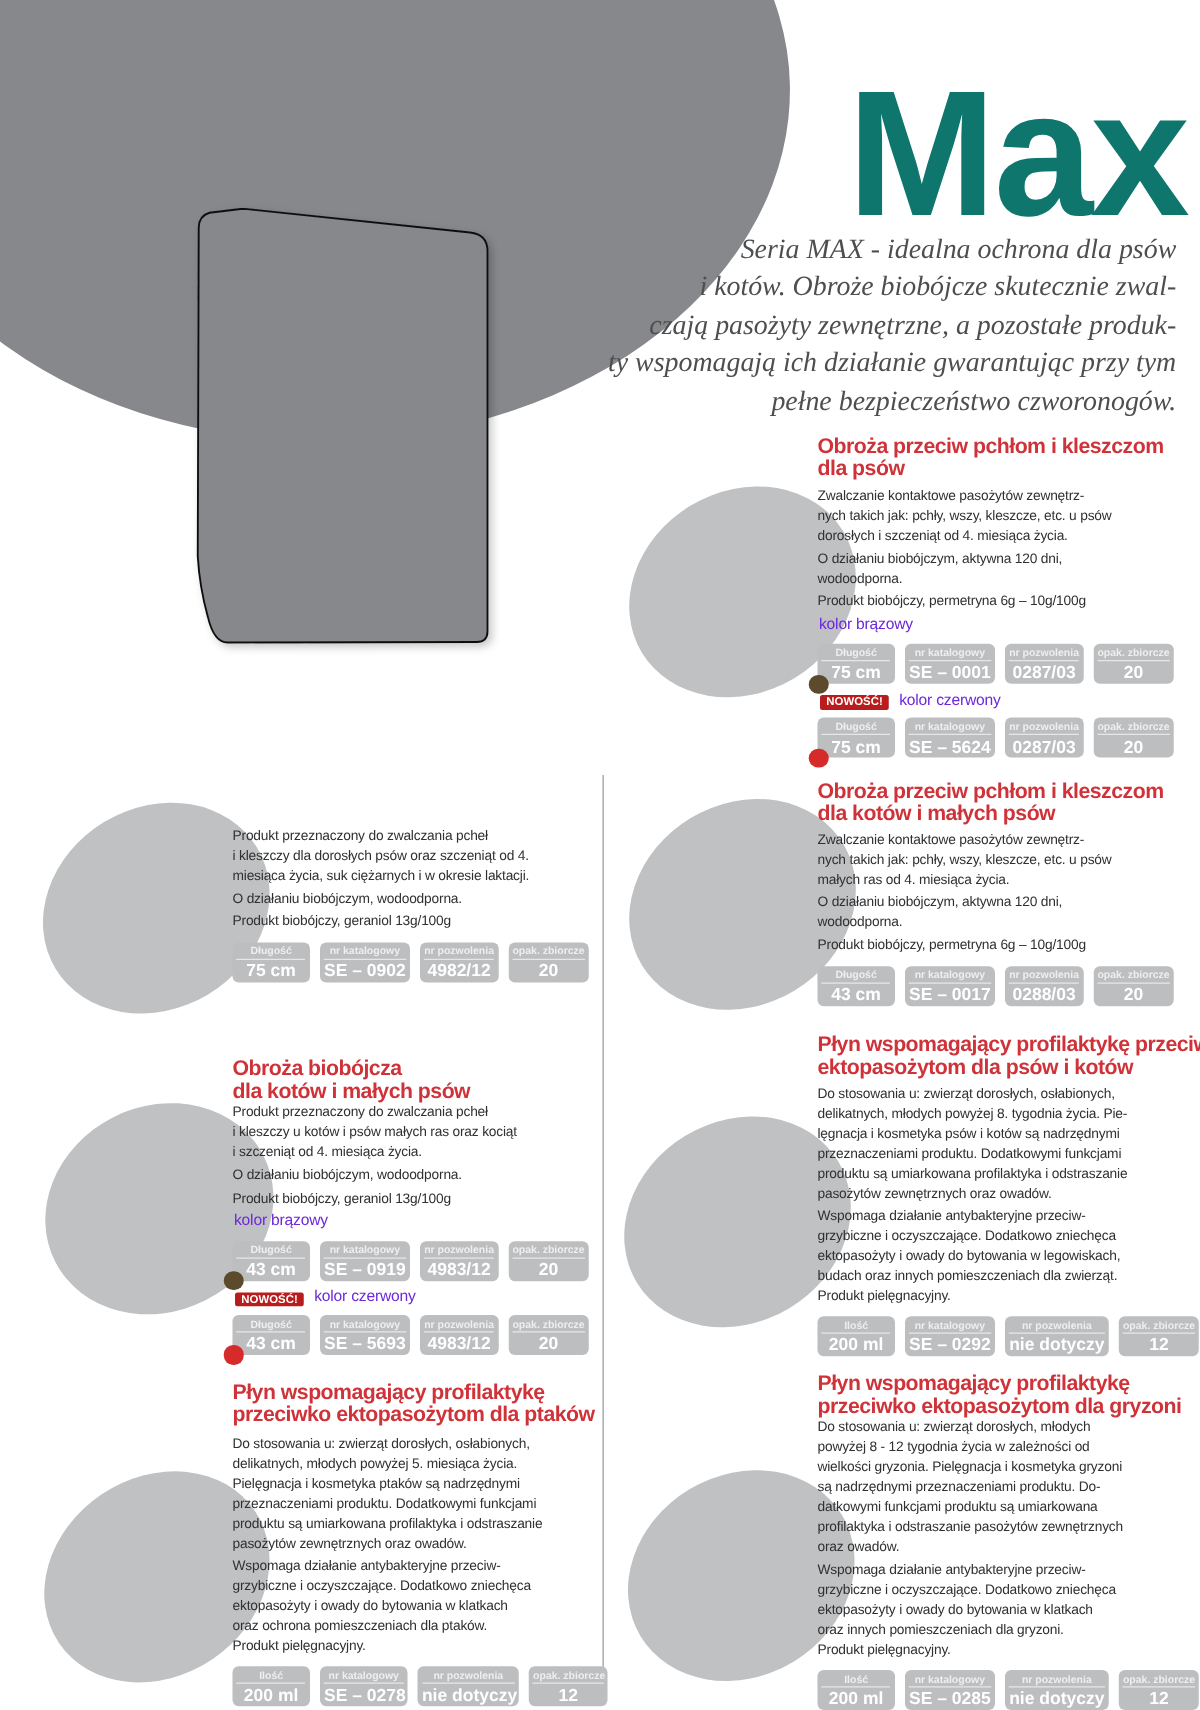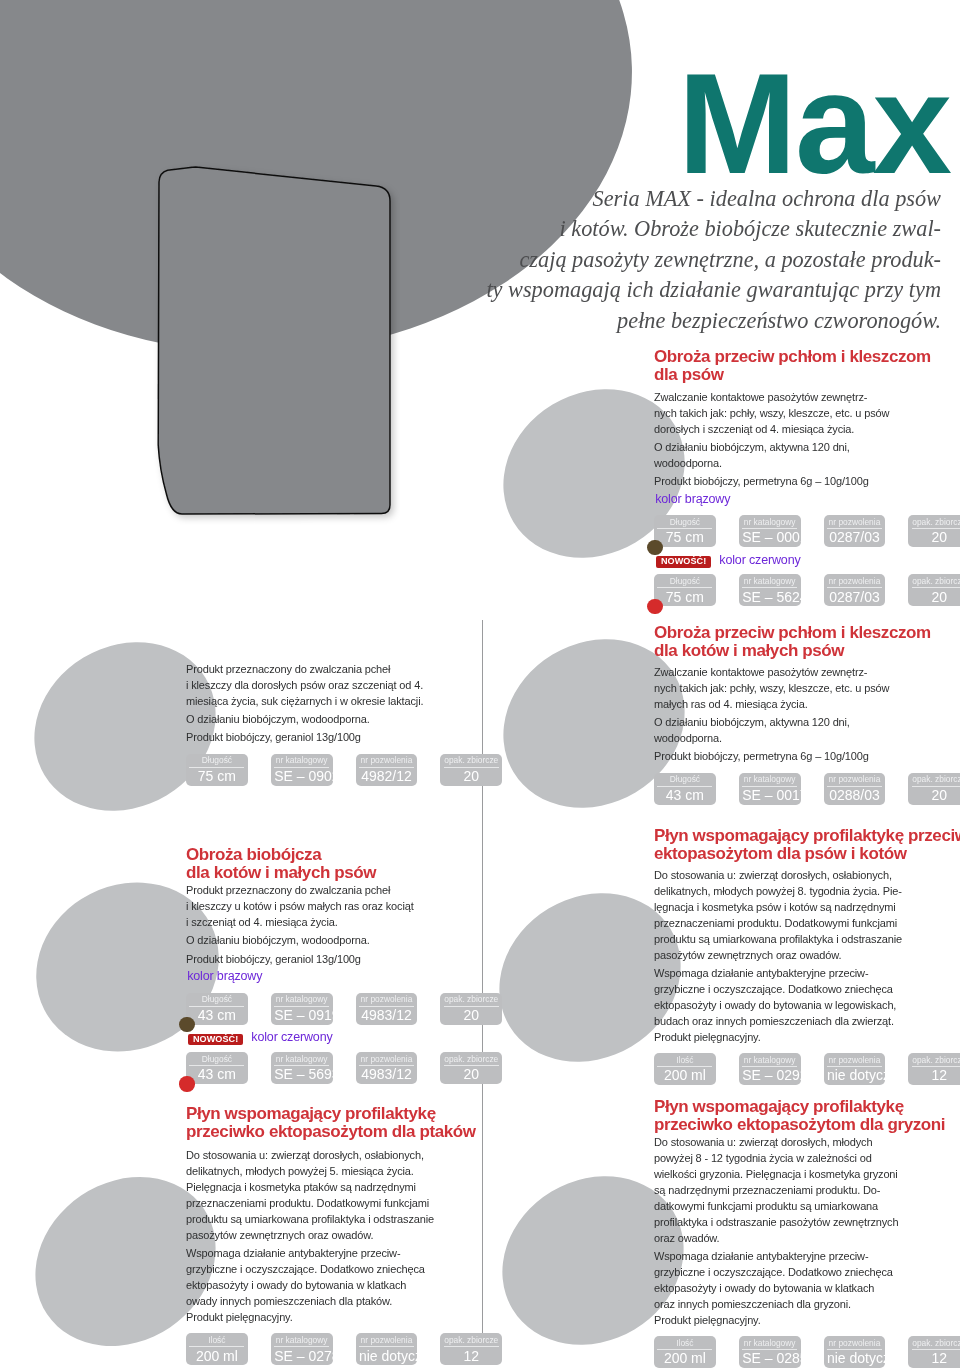--- a/index.html
+++ b/index.html
@@ -25,21 +25,21 @@
   .vdivider{position:absolute;background:#9a9b9d;width:1px;}
 
   
   .block{position:absolute;white-space:nowrap;}
   .block h2{margin:0 0 var(--hg,4.4px);font-size:17px;line-height:17.8px;font-weight:bold;color:#cf3339;letter-spacing:-0.4px;}
   .block p{margin:0;font-size:11px;line-height:15.95px;color:#2f3031;letter-spacing:-0.15px;}
   .block p + p{margin-top:2.2px;}
   .colorlabel{font-size:12.5px;line-height:15.95px;color:#6d28d9;letter-spacing:-0.15px;margin-left:1.2px;margin-top:1.6px;}
 
   
-  .spec{display:flex;gap:23px;margin-top:7.5px;position:relative;}
+  .spec{display:flex;gap:8px;margin-top:7.5px;position:relative;font-weight:bold;}
   .cell{background:#bdbec0;border-radius:5px;padding:1.6px 3.4px 2.4px;box-sizing:content-box;text-align:center;min-width:55px;}
   .cell .hd{font-size:8.4px;line-height:10px;color:#eeeff0;padding-bottom:1.4px;border-bottom:1.3px solid #e6e7e8;white-space:nowrap;}
   .cell .vl{font-size:14px;line-height:14.4px;color:#ffffff;white-space:nowrap;padding-top:1.2px;}
   .dot{position:absolute;width:15.2px;height:15.2px;border-radius:50%;left:-6.7px;bottom:-7.6px;}
   .badge{display:inline-block;background:#b91c1c;color:#fff;font-size:9.1px;font-weight:bold;
      line-height:11.6px;padding:0 5px;border-radius:2px;letter-spacing:0.05px;margin-left:2px;margin-top:1.6px;}
   .newrow{display:flex;align-items:flex-start;gap:8px;margin-top:7.4px;height:16px;}
   .newrow + .spec{margin-top:4.0px;}
   .newrow .colorlabel{margin-left:0;margin-top:0;position:relative;top:-1.6px;}
 </style>
@@ -263,21 +263,21 @@
           <div class="cell">
             <div class="hd">opak. zbiorcze</div>
             <div class="vl">20</div>
           </div>
           <span class="dot" style="background:#d52b2b"></span>
         </div>
       </div>
       <div class="block" style="left: 186px; top: 1105px; width: 300px; --hg: 7.7px;">
         <h2><span>Płyn wspomagający profilaktykę</span><br><span>przeciwko ektopasożytom dla ptaków</span></h2>
         <p><span>Do stosowania u: zwierząt dorosłych, osłabionych,</span><br><span>delikatnych, młodych powyżej 5. miesiąca życia.</span><br><span>Pielęgnacja i kosmetyka ptaków są nadrzędnymi</span><br><span>przeznaczeniami produktu. Dodatkowymi funkcjami</span><br><span>produktu są umiarkowana profilaktyka i odstraszanie</span><br><span>pasożytów zewnętrznych oraz owadów.</span></p>
-        <p><span>Wspomaga działanie antybakteryjne przeciw-</span><br><span>grzybiczne i oczyszczające. Dodatkowo zniechęca</span><br><span>ektopasożyty i owady do bytowania w klatkach</span><br><span>owady innych pomieszczeniach dla ptaków.</span><br><span>Produkt pielęgnacyjny.</span></p>
+        <p><span>Wspomaga działanie antybakteryjne przeciw-</span><br><span>grzybiczne i oczyszczające. Dodatkowo zniechęca</span><br><span>ektopasożyty i owady do bytowania w klatkach</span><br><span>oraz ochrona pomieszczeniach dla ptaków.</span><br><span>Produkt pielęgnacyjny.</span></p>
         <div class="spec">
           <div class="cell">
             <div class="hd">Ilość</div>
             <div class="vl">200 ml</div>
           </div>
           <div class="cell">
             <div class="hd">nr katalogowy</div>
             <div class="vl">SE – 0278</div>
           </div>
           <div class="cell">

